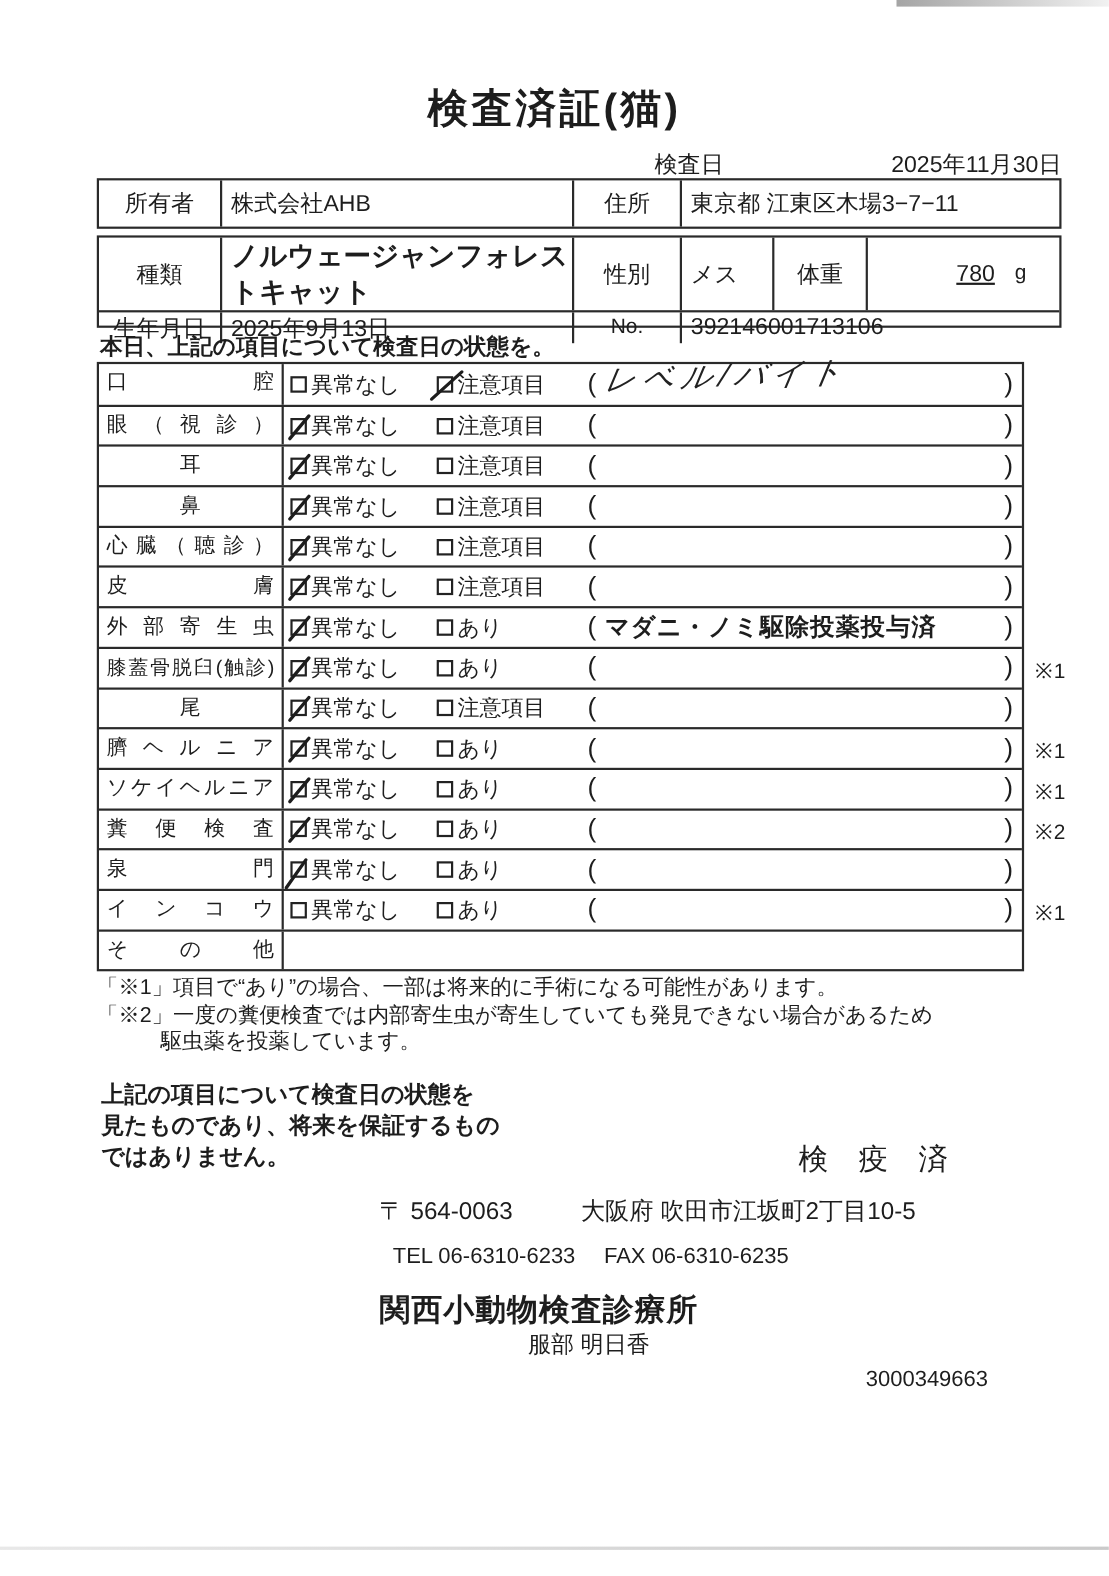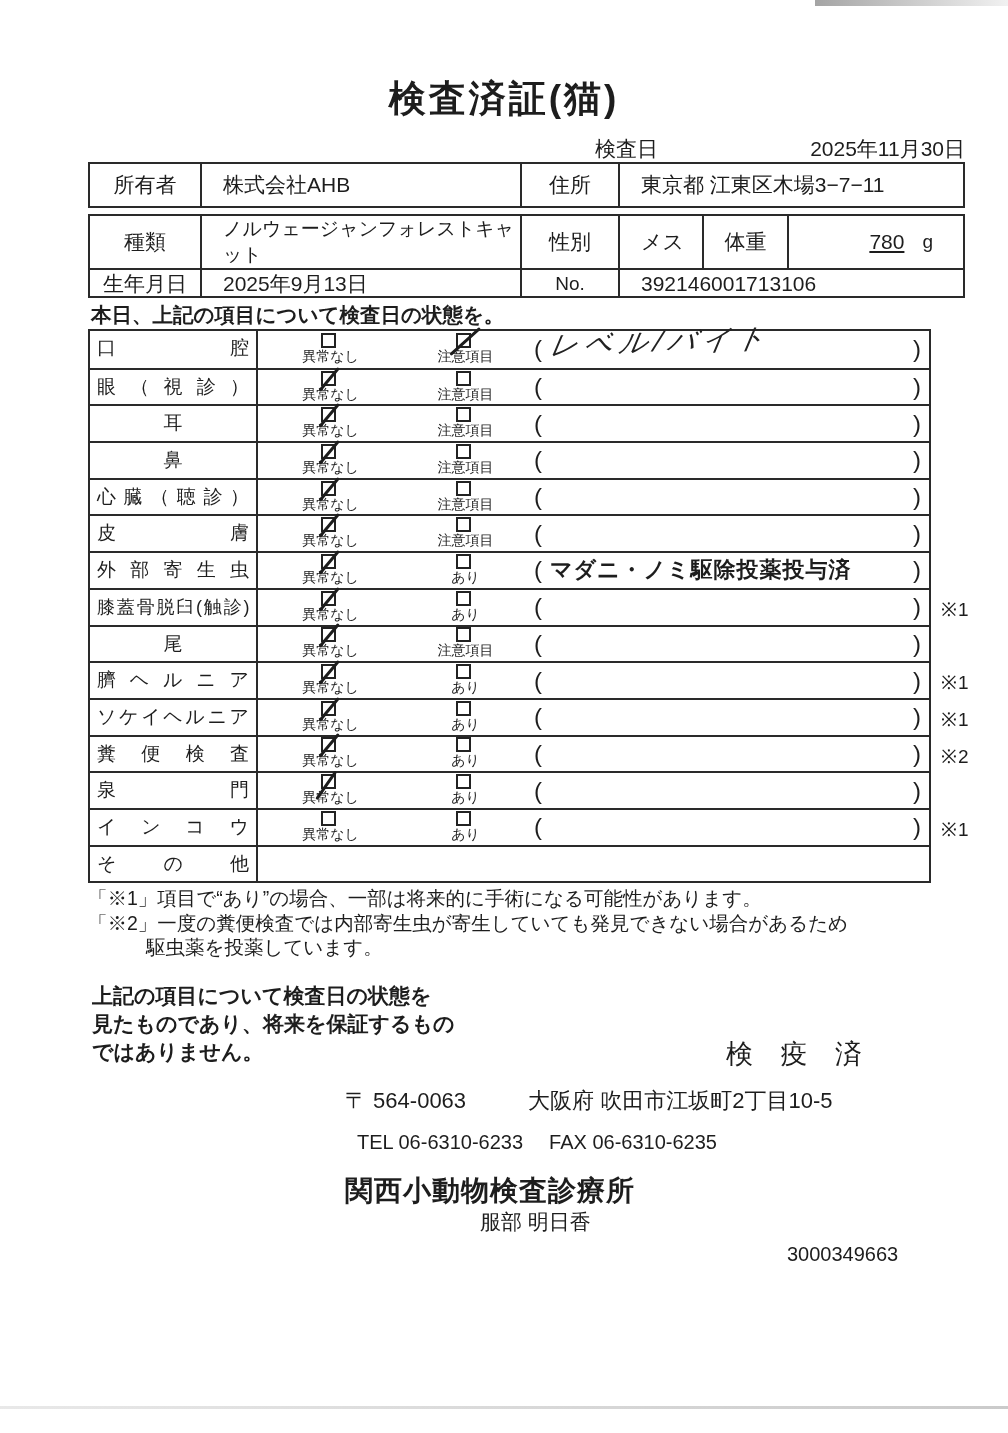--- a/index.html
+++ b/index.html
@@ -23,21 +23,21 @@
     display: flex; justify-content: space-between; font-size: 21px; }
 
   .btable { position: absolute; left: 88px; width: 877px; border: 2px solid #2a2a2a; }
   .owner-table { top: 162px; height: 46px; display: flex; }
   .pet-table { top: 214px; height: 84px; display: flex; flex-direction: column; }
   .pt-row { display: flex; flex: 1; }
   .pt-row + .pt-row { border-top: 2px solid #2a2a2a; }
 
   .cell { display: flex; align-items: center; font-size: 21px; }
   .cell.lab { justify-content: center; }
-  .cell.val { padding-left: 21px; }
+  .cell.val { padding-left: 8px; }
   .bR { border-right: 2px solid #2a2a2a; }
   .w-label { width: 112px; }
   .w-val { width: 320px; }
   .w-sex { width: 98px; }
   .w-sexv { width: 84px; }
   .w-wt { width: 85px; }
   .w-flex { flex: 1; }
   .weight-val { justify-content: flex-end; padding-right: 30px; text-decoration: underline; }
   .weight-unit { margin-left: 18px; font-size: 19px; }
   .no-label { font-size: 19px; }
@@ -48,21 +48,21 @@
   .insp-table { position: absolute; top: 329px; left: 88px; width: 843px;
     border: 2px solid #2a2a2a; }
   .t-row { position: relative; display: flex; height: 36.7px; overflow: visible; }
   .t-row + .t-row { border-top: 2px solid #2a2a2a; }
   .t-label { width: 168px; border-right: 2px solid #2a2a2a; padding: 0 7px;
     font-size: 19px; display: block; line-height: 34px; white-space: nowrap;
     text-align: justify; text-align-last: justify; }
   .t-label.single { text-align-last: center; }
   .t-label.long { font-size: 18px; letter-spacing: -0.5px; }
   .t-content { flex: 1; display: flex; align-items: center; padding-left: 6px; }
-  .opt { display: flex; align-items: center; font-size: 14px; flex-direction: column; }
+  .opt { display: flex; align-items: center; font-size: 20px; }
   .o1 { width: 133px; }
   .o2 { width: 137px; }
   .cb { position: relative; width: 15px; height: 15px; border: 2px solid #222;
     display: inline-block; margin-right: 4px; flex: none; }
   .cb.checked::after { content: ""; position: absolute; width: 30px; height: 2.6px;
     background: #1d1d1d; border-radius: 2px; left: -9px; top: 5px;
     transform: rotate(-50deg); }
   .t-row:nth-child(1) .cb.checked::after { width: 40px; left: -13px; transform: rotate(-42deg); }
   .t-row:nth-child(13) .cb.checked::after { width: 34px; left: -14px; top: 8px; transform: rotate(-55deg); }
   .paren-field { flex: 1; display: flex; align-items: center; padding-right: 8px; }
@@ -110,21 +110,21 @@
   <div class="btable owner-table">
     <div class="cell lab bR w-label">所有者</div>
     <div class="cell val bR w-val">株式会社AHB</div>
     <div class="cell lab bR w-sex">住所</div>
     <div class="cell val w-flex">東京都 江東区木場3−7−11</div>
   </div>
 
   <div class="btable pet-table">
     <div class="pt-row">
       <div class="cell lab bR w-label">種類</div>
-      <div class="cell val bR w-val" style="font-size:19px;">ノルウェージャンフォレストキャット</div>
+      <div class="cell val bR w-val" style="font-size:25px;font-weight:bold;">ノルウェージャンフォレストキャット</div>
       <div class="cell lab bR w-sex">性別</div>
       <div class="cell val bR w-sexv">メス</div>
       <div class="cell lab bR w-wt">体重</div>
       <div class="cell w-flex weight-val">
         <span>780</span>
         <span class="weight-unit">g</span>
       </div>
     </div>
     <div class="pt-row">
       <div class="cell lab bR w-label">生年月日</div>

